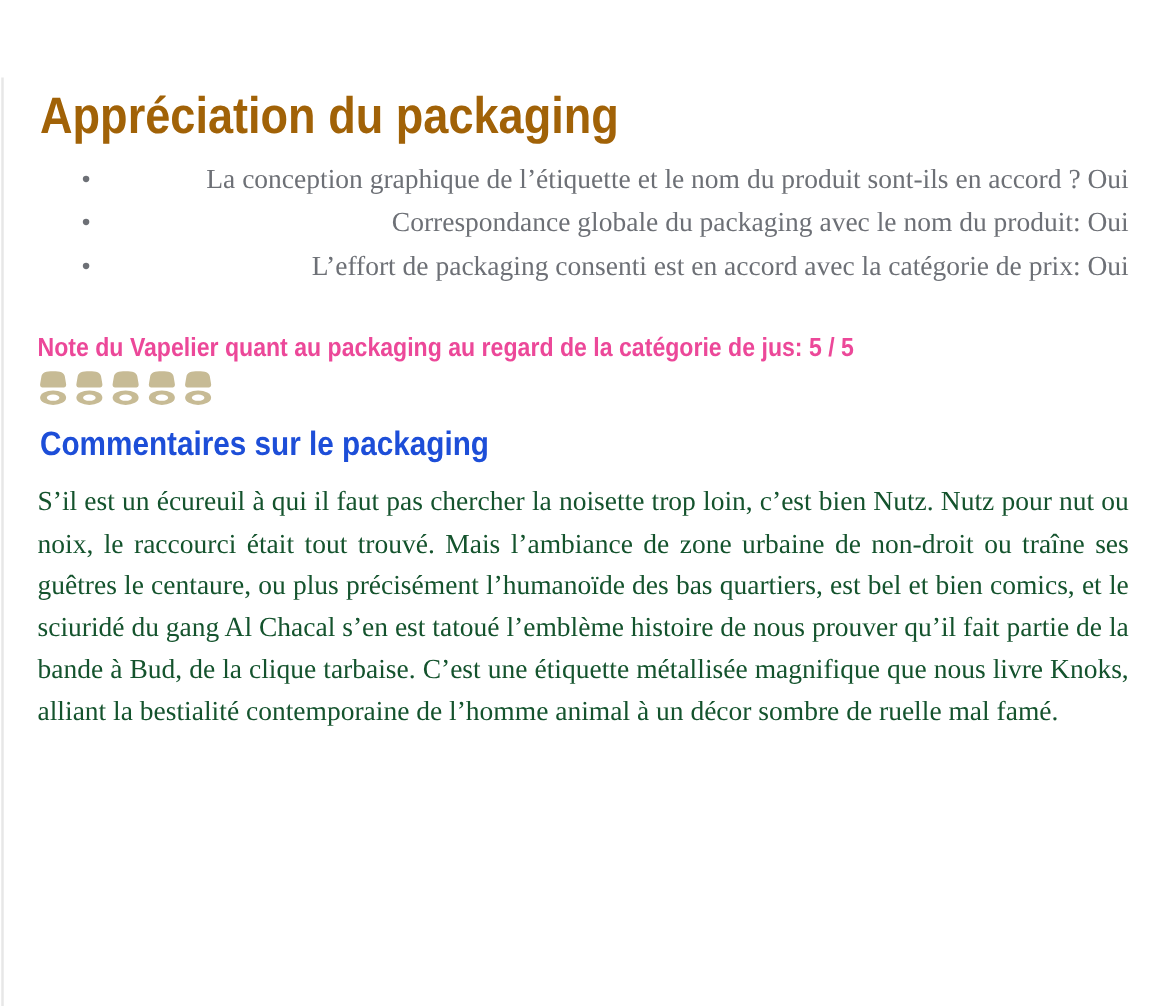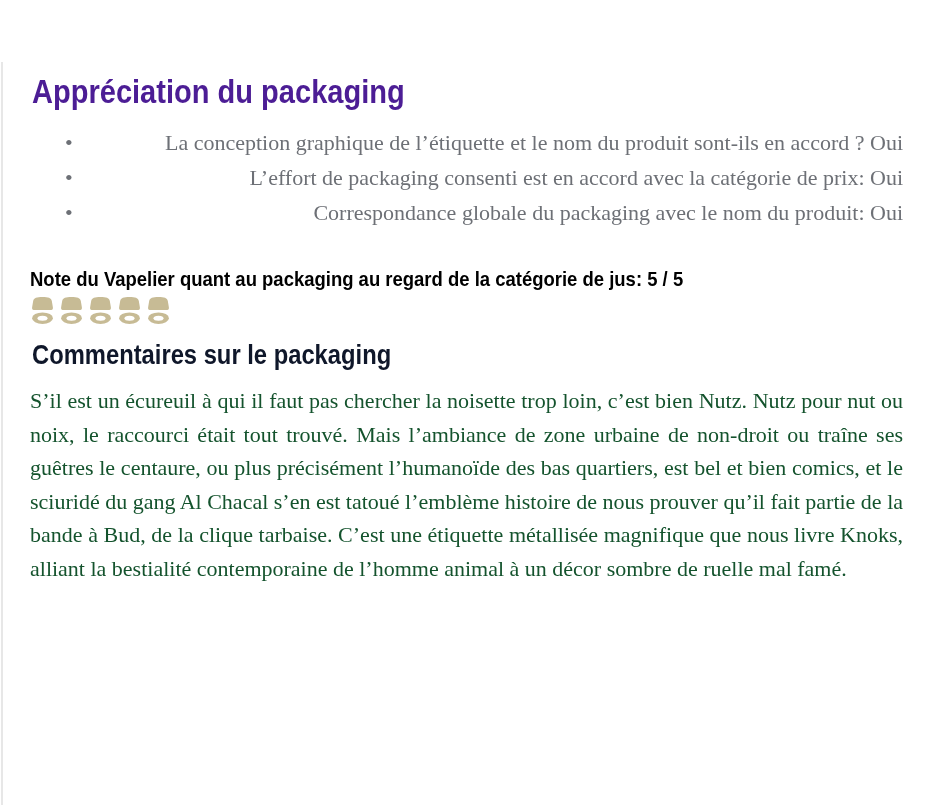--- a/index.html
+++ b/index.html
@@ -28,23 +28,23 @@
   .cond {
     display: inline-block;
     transform: scaleX(0.88);
     transform-origin: 0 50%;
     white-space: nowrap;
   }
   h1.sec-title {
     margin: 75px 0 0 2px;
     font-family: "Liberation Sans", sans-serif;
     font-weight: 700;
-    font-size: 33px;
+    font-size: 41px;
     line-height: 34px;
-    color: #4c1d95;
+    color: #a16207;
   }
   ul.q-list {
     margin: 16px 0 0 0;
     padding: 0 0 0 57px;
     list-style: none;
   }
   ul.q-list li {
     position: relative;
     font-size: 22px;
     line-height: 35px;
@@ -58,59 +58,59 @@
     top: 0;
     color: #6d7076;
     font-size: 22px;
   }
   .note-line {
     margin: 36px 0 0 0;
     font-family: "Liberation Sans", sans-serif;
     font-weight: 700;
     font-size: 21px;
     line-height: 25px;
-    color: #000000;
+    color: #ec4899;
   }
   .rating-icons {
     margin: 4px 0 0 0;
     display: flex;
     gap: 4px;
     height: 30px;
     align-items: flex-start;
   }
   .rating-icons svg { display: block; }
   h2.sec-title {
     margin: 15px 0 0 2px;
     font-family: "Liberation Sans", sans-serif;
     font-weight: 700;
     font-size: 27px;
     line-height: 30px;
-    color: #0f172a;
+    color: #1d4ed8;
   }
   p.comments-body {
     margin: 14px 0 0 0;
     font-size: 22px;
     line-height: 33.5px;
     color: #14532d;
     text-align: justify;
   }
 </style>
 </head>
 <body>
 
 <div class="left-border"></div>
 
 <div class="content">
 
   <h1 class="sec-title"><span class="cond">Appréciation du packaging</span></h1>
 
   <ul class="q-list">
     <li>La conception graphique de l’étiquette et le nom du produit sont-ils en accord ? Oui</li>
+    <li>Correspondance globale du packaging avec le nom du produit: Oui</li>
     <li>L’effort de packaging consenti est en accord avec la catégorie de prix: Oui</li>
-    <li>Correspondance globale du packaging avec le nom du produit: Oui</li>
   </ul>
 
   <div class="note-line"><span class="cond"><span>Note du Vapelier quant au packaging au regard de la catégorie de jus:</span> <span>5 / 5</span></span></div>
 
   <div class="rating-icons">
     <svg width="25" height="30" viewBox="0 0 26 30">
       <path d="M4 15 C2.2 15 1.9 13.2 2.3 11.5 L3.3 5.6 C3.9 2.4 7 1.4 13 1.4 C19 1.4 22.1 2.4 22.7 5.6 L23.7 11.5 C24.1 13.2 23.8 15 22 15 Z" fill="#c7bb95"></path>
       <ellipse cx="13" cy="23.5" rx="10.8" ry="6" fill="#c7bb95"></ellipse>
       <ellipse fill="#ffffff" cx="13" cy="23.5" rx="5.2" ry="2.6"></ellipse>
     </svg>

